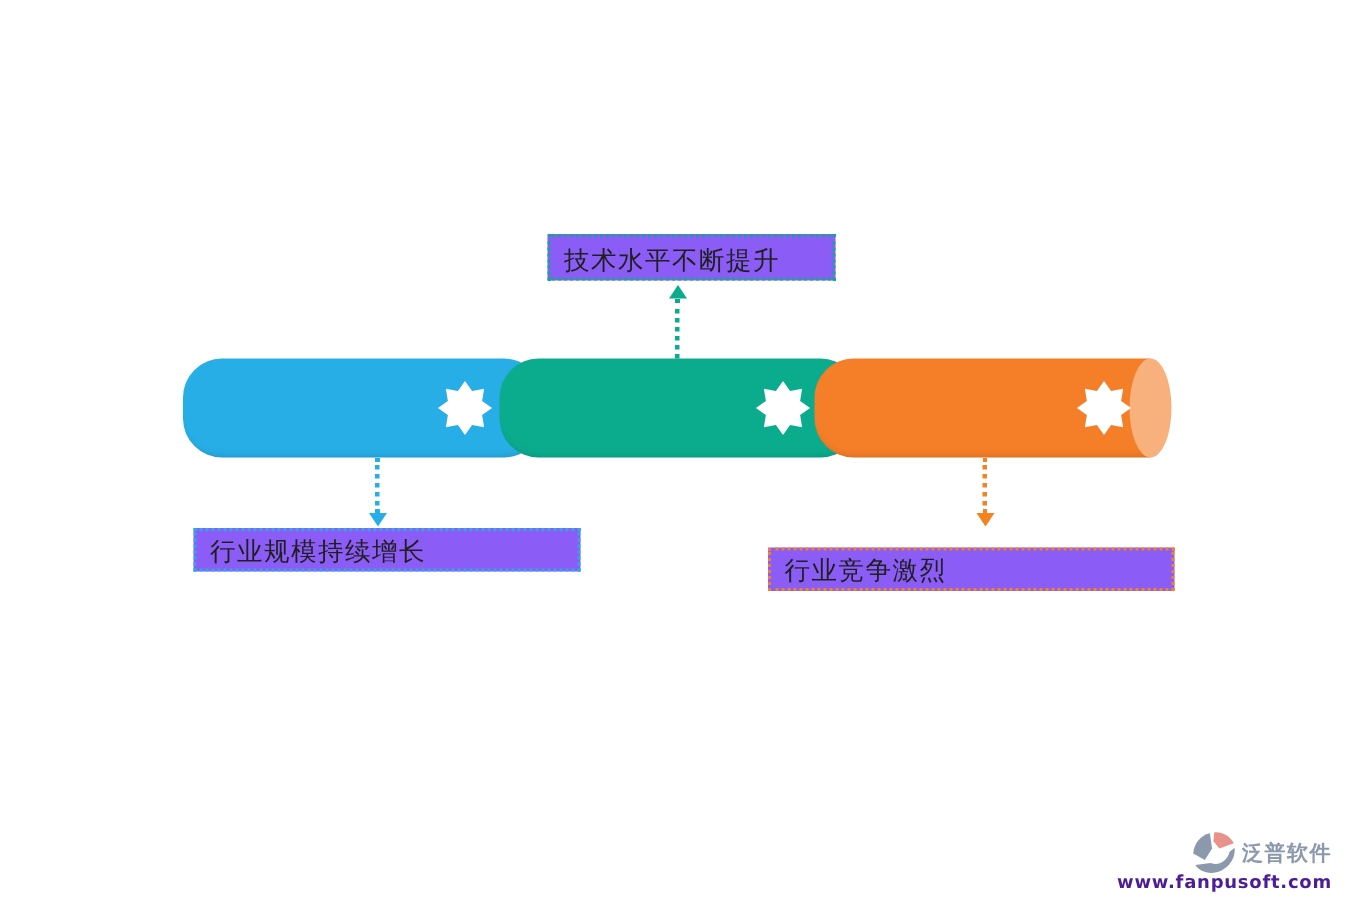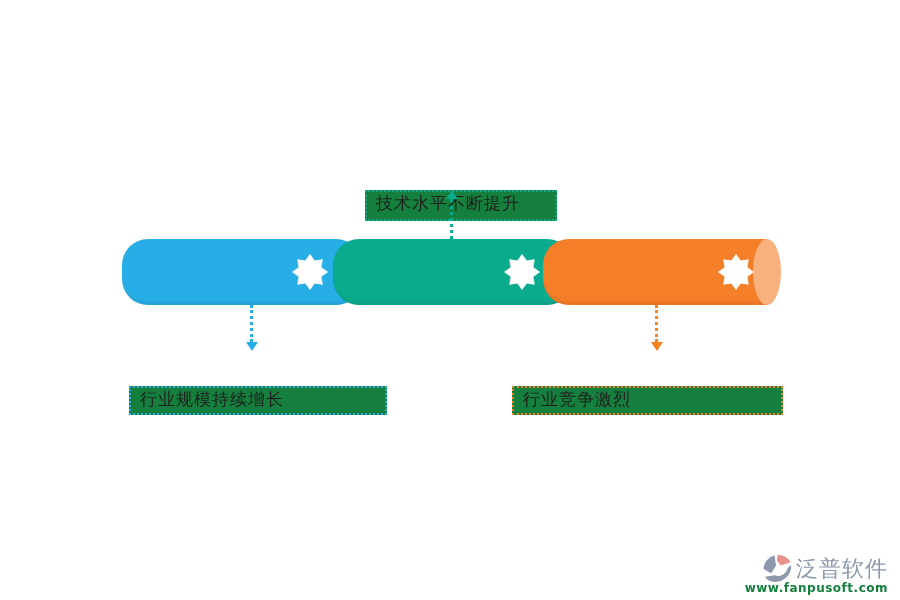--- a/index.html
+++ b/index.html
@@ -14,36 +14,35 @@
     height: 600px;
     background: #ffffff;
     overflow: hidden;
   }
 
   
   .callout {
     position: absolute;
     box-sizing: border-box;
     border: 2px dotted #999;
-    background: #15803d;
+    background: #8b5cf6;
     display: flex;
-    align-items: flex-start;
-    margin-top: 34px;
+    align-items: flex-end;
   }
   .callout-text {
     font-family: "DejaVu Serif", "Liberation Serif", serif;
     font-size: 17px;
     color: #1f1f1f;
     letter-spacing: 1px;
     white-space: nowrap;
     padding-left: 9px;
   }
   .callout-top    { left: 365px; top: 156px; width: 192px; height: 31px; }
   .callout-bleft  { left: 129px; top: 352px; width: 258px; height: 29px; }
-  .callout-bright { left: 512px; top: 352px; width: 271px; height: 29px; }
+  .callout-bright { left: 512px; top: 365px; width: 271px; height: 29px; }
 
   
   .arrow-line {
     position: absolute;
     width: 0;
     border-left: 3px dotted #999;
   }
   .arrow-head {
     position: absolute;
     width: 0;
@@ -95,22 +94,22 @@
     display: flex;
     flex-direction: column;
     align-items: flex-end;
   }
   .wm-row {
     display: flex;
     align-items: center;
     gap: 3px;
   }
   .wm-brand {
-    font-size: 22px;
-    font-weight: normal;
+    font-size: 14px;
+    font-weight: bold;
     letter-spacing: 1px;
     line-height: 26px;
   }
   .wm-url {
     font-size: 12px;
     font-weight: bold;
     letter-spacing: 0.5px;
     margin-top: -2px;
   }
 </style>
@@ -157,16 +156,16 @@
 
   <div class="watermark">
     <div class="wm-row">
       <svg width="32" height="29" viewBox="0 0 32 30">
         <path d="M13.5 1.5 C7 3 2.5 8.5 2 15.5 L10 20 L15 12 Z" style="fill: rgb(140, 153, 173);"></path>
         <path d="M16.5 1 C22 0.5 27.5 3.5 30 8.5 L20 12 L16 7 Z" style="fill: rgb(232, 146, 140);"></path>
         <path d="M30.5 11.5 C31.5 19 26 26.5 18 28.5 C12 30 6 27.5 3.5 23.5 L14 22 C20 24.5 26 20 27 14.5 Z" style="fill: rgb(140, 153, 173);"></path>
       </svg>
       <span class="wm-brand" style="color: rgb(140, 153, 173);">泛普软件</span>
     </div>
-    <span class="wm-url" style="color: #15803d;">www.fanpusoft.com</span>
+    <span class="wm-url" style="color: #4c1d95;">www.fanpusoft.com</span>
   </div>
 
 </div>
 
 </body></html>

